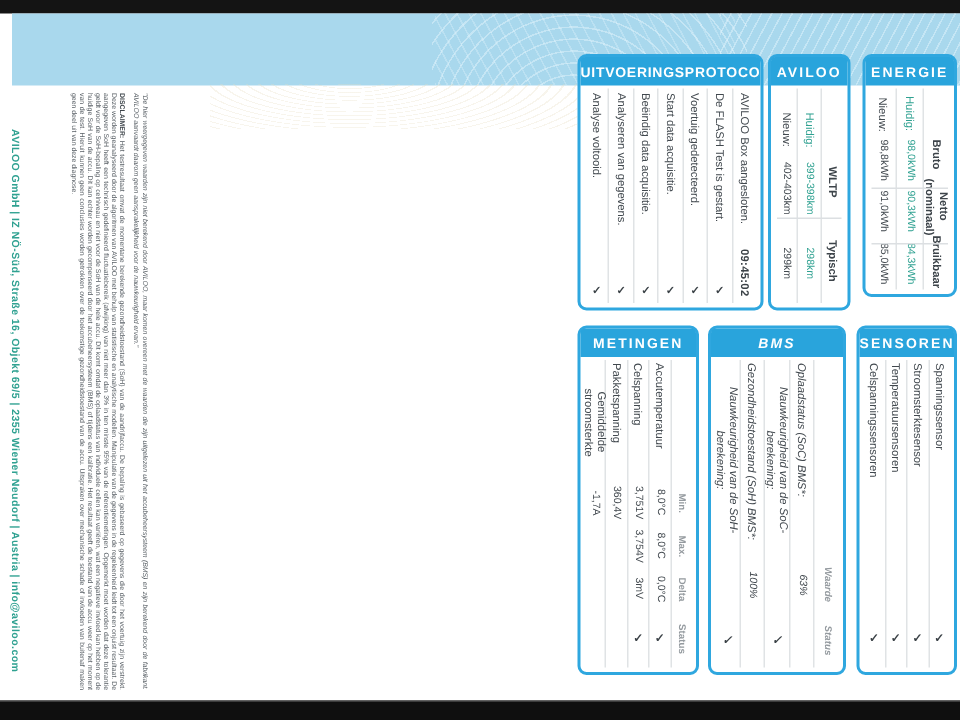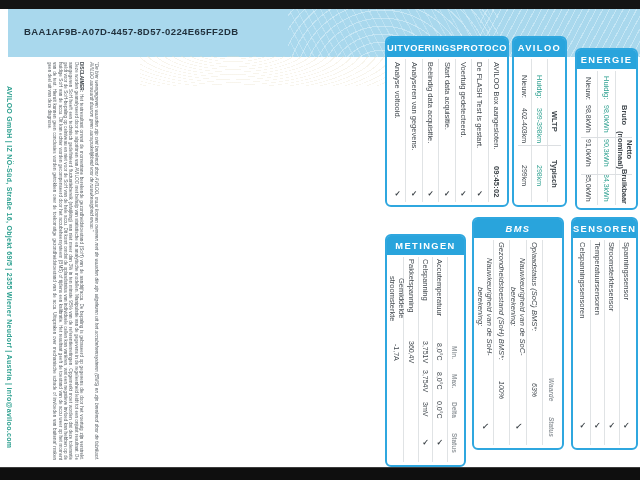--- a/index.html
+++ b/index.html
@@ -65,36 +65,35 @@
   .energie .z-netto{flex:0 0 27%;} .energie .z-bruik{flex:1;}
   .metingen .z-label{flex:0 0 38.5%;} .metingen .z-min{flex:0 0 14%;}
   .metingen .z-max{flex:0 0 14%;} .metingen .z-delta{flex:0 0 14%;} .metingen .z-status{flex:1;}
   .bms .z-label{flex:0 0 63%;} .bms .z-waarde{flex:0 0 18%;} .bms .z-status{flex:1;}
   .sensoren .z-label{flex:1;} .sensoren .z-status{flex:0 0 19%;}
 
   .hl{position:absolute;left:4px;right:4px;height:0;border-top:1px solid #dcdfe2;}
 
   #card-uitv{left:385px;top:36px;width:124px;height:171px;}
   #card-bereik{left:512px;top:36px;width:55px;height:171px;}
-  #card-energie{left:575px;top:48px;width:63px;height:162px;}
-  #card-metingen{left:385px;top:217px;width:81px;height:233px;margin-top:17px;}
+  #card-energie{left:575px;top:36px;width:63px;height:162px;}
+  #card-metingen{left:385px;top:217px;width:81px;height:233px;}
   #card-bms{left:472px;top:217px;width:92px;height:233px;font-style:italic;}
   #card-sensoren{left:571px;top:217px;width:67px;height:233px;}
 </style>
 </head>
 <body>
 
 <div class="screen">
   <div class="bar-top"></div>
 
   <div class="band">
     <div class="arcs"></div>
     <div class="hatch2"></div>
     <div class="hatch1"></div>
-    <div class="cert-id">BAA1AF9B-A07D-4457-8D57-0224E65FF2DB</div>
   </div>
   <div class="wisps"></div>
 
   <div class="footer-contact">AVILOO GmbH | IZ NÖ-Süd, Straße 16, Objekt 69/5 | 2355 Wiener Neudorf | Austria | info@aviloo.com</div>
 
   <div class="disclaimer">
     <p class="quote">"De hier weergegeven waarden zijn niet berekend door AVILOO, maar komen overeen met de waarden die zijn uitgelezen uit het accubeheersysteem (BMS) en zijn berekend door de fabrikant. AVILOO aanvaardt daarom geen aansprakelijkheid voor de nauwkeurigheid ervan."</p>
     <p><span class="dlead">DISCLAIMER:</span> <span>Het testresultaat omvat de momentane berekende gezondheidstoestand (SoH) van de aandrijfaccu. De bepaling is gebaseerd op gegevens die door het voertuig zijn verstrekt. Deze worden geanalyseerd door de algoritmen van AVILOO met behulp van statistische en analytische modellen. Manipulatie van de gegevens in de regeleenheid leidt tot een onjuist resultaat. De aangegeven SoH heeft een technisch gedefinieerd fluctuatiebereik (afwijking) van niet meer dan 3% in ten minste 95% van de referentiemetingen. Opgemerkt moet worden dat deze tolerantie geldt voor de SoH-bepaling op celniveau en niet voor de SoH van de hele accu. Dit komt omdat de oplaadstatus van individuele cellen kan variëren, wat een negatieve invloed kan hebben op de huidige SoH van de accu. Dit kan echter worden gecompenseerd door het accubeheersysteem (BMS) of tijdens een kalibratie. Het resultaat geeft de toestand van de accu weer op het moment van de test. Hieruit kunnen geen conclusies worden getrokken over de toekomstige gezondheidstoestand van de accu. Uitspraken over mechanische schade of invloeden van buitenaf maken geen deel uit van deze diagnose.</span></p>
   </div>
 

